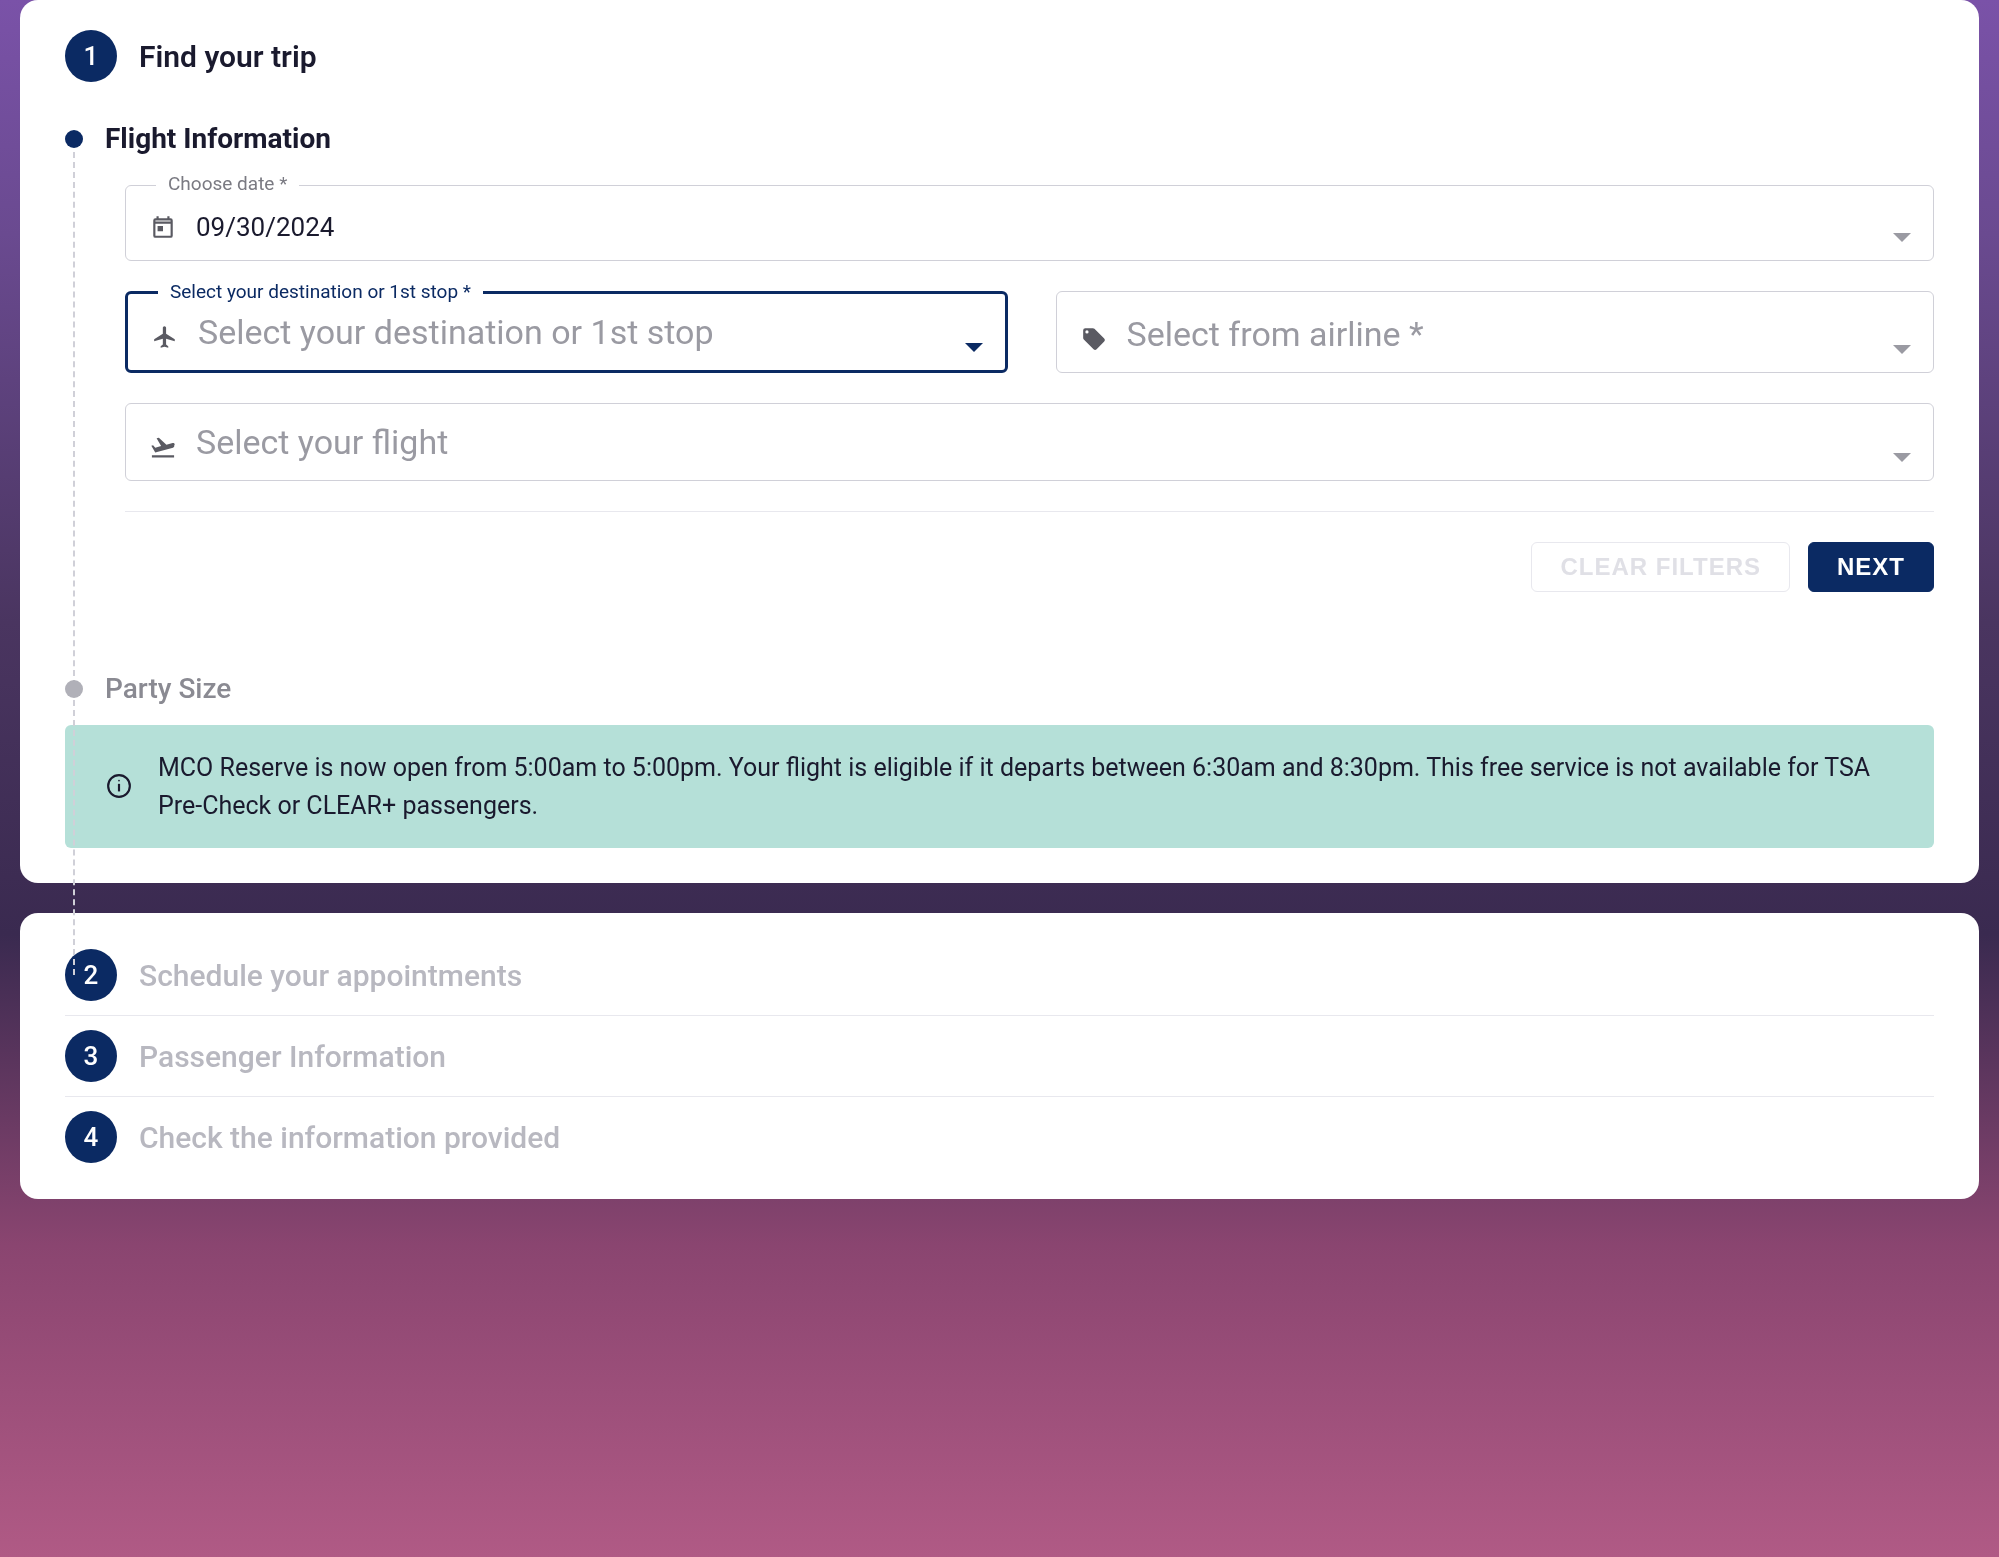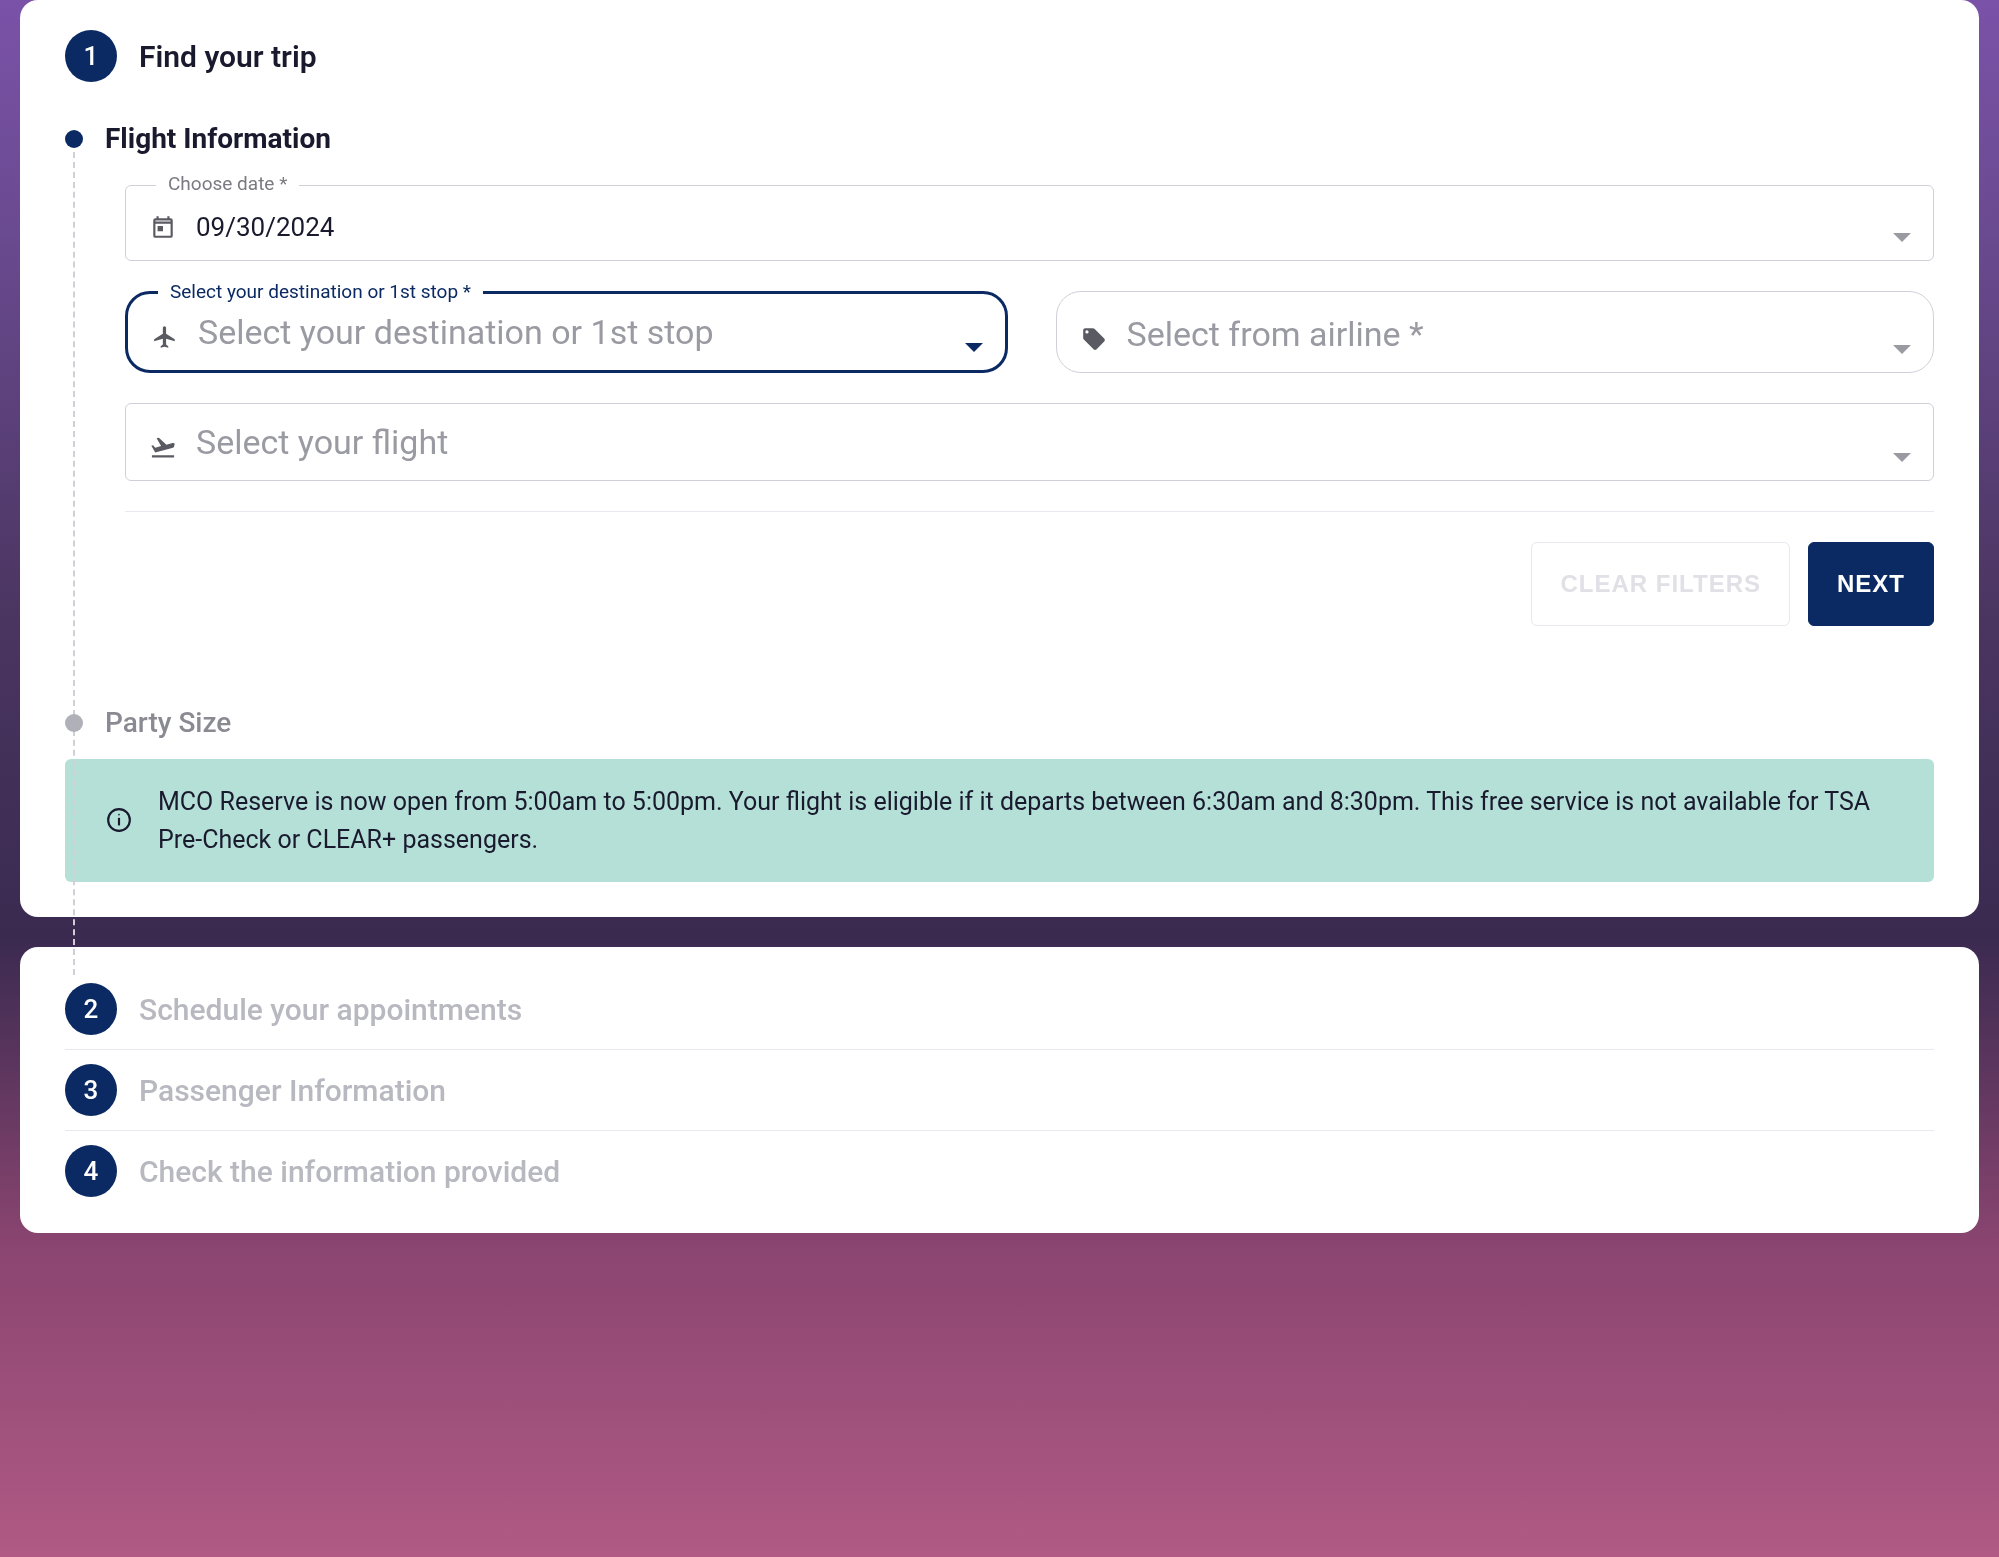--- a/index.html
+++ b/index.html
@@ -140,35 +140,35 @@
     border-top: 9px solid #9a9aa2;
     flex-shrink: 0;
   }
   .field.focused .field-caret {
     border-top-color: #0b2a63;
   }
   .two-col {
     display: flex;
     gap: 48px;
   }
-  .two-col .field { flex: 1; border-radius: 25px; }
+  .two-col .field { flex: 1; }
   .divider {
     height: 1px;
     background: #e8e8ee;
     margin: 30px 0;
   }
   .actions {
     display: flex;
     justify-content: flex-end;
     gap: 18px;
     margin-top: 10px;
     margin-bottom: 80px;
   }
   .btn {
-    padding: 27px 28px;
+    padding: 10px 28px;
     font-size: 24px;
     font-weight: 700;
     border-radius: 6px;
     cursor: pointer;
     letter-spacing: 1px;
   }
   .btn-clear {
     background: #ffffff;
     border: 1px solid #e8e8ee;
     color: #e0e0e6;

